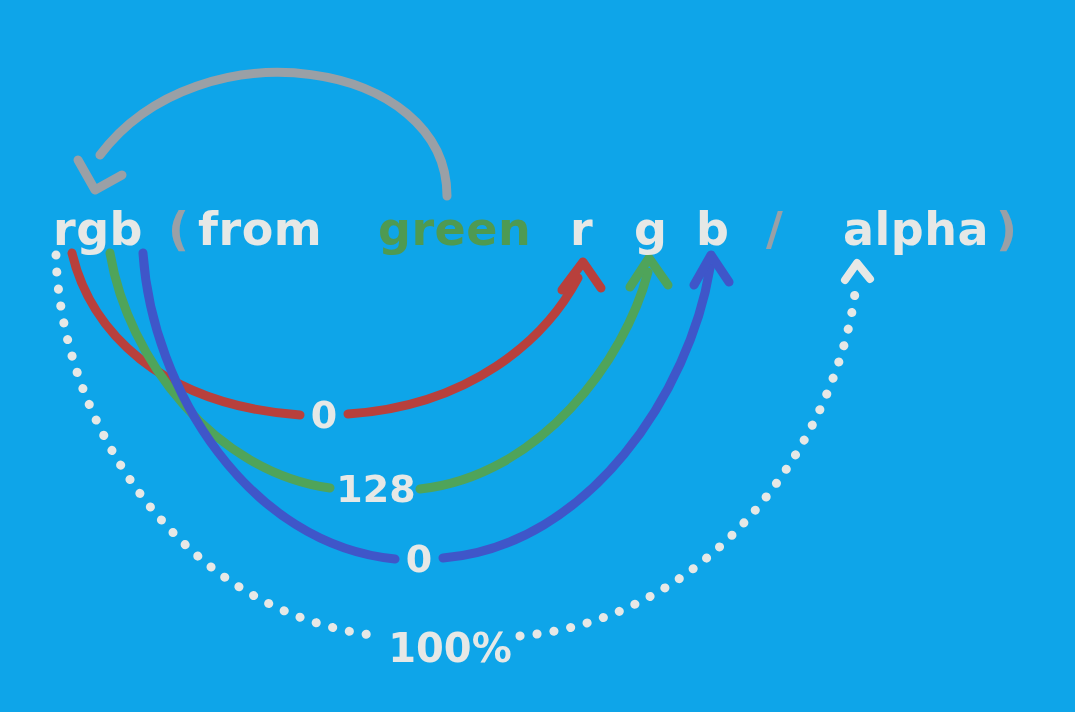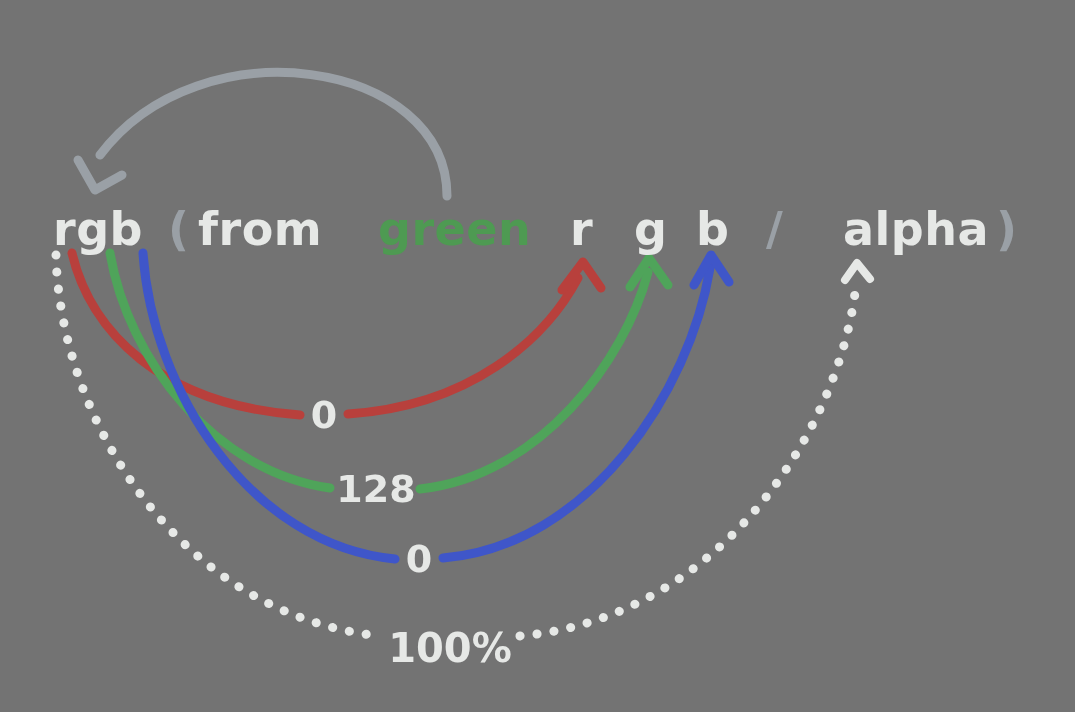--- a/index.html
+++ b/index.html
@@ -8,21 +8,21 @@
     padding: 0;
     background: #23262b;
   }
   body {
     font-family: "DejaVu Sans", sans-serif;
   }
   #stage {
     position: relative;
     width: 1075px;
     height: 712px;
-    background: #737373;
+    background: #0ea5e9;
     overflow: hidden;
   }
   #stage svg {
     position: absolute;
     top: 0;
     left: 0;
     width: 1075px;
     height: 712px;
     display: block;
   }

